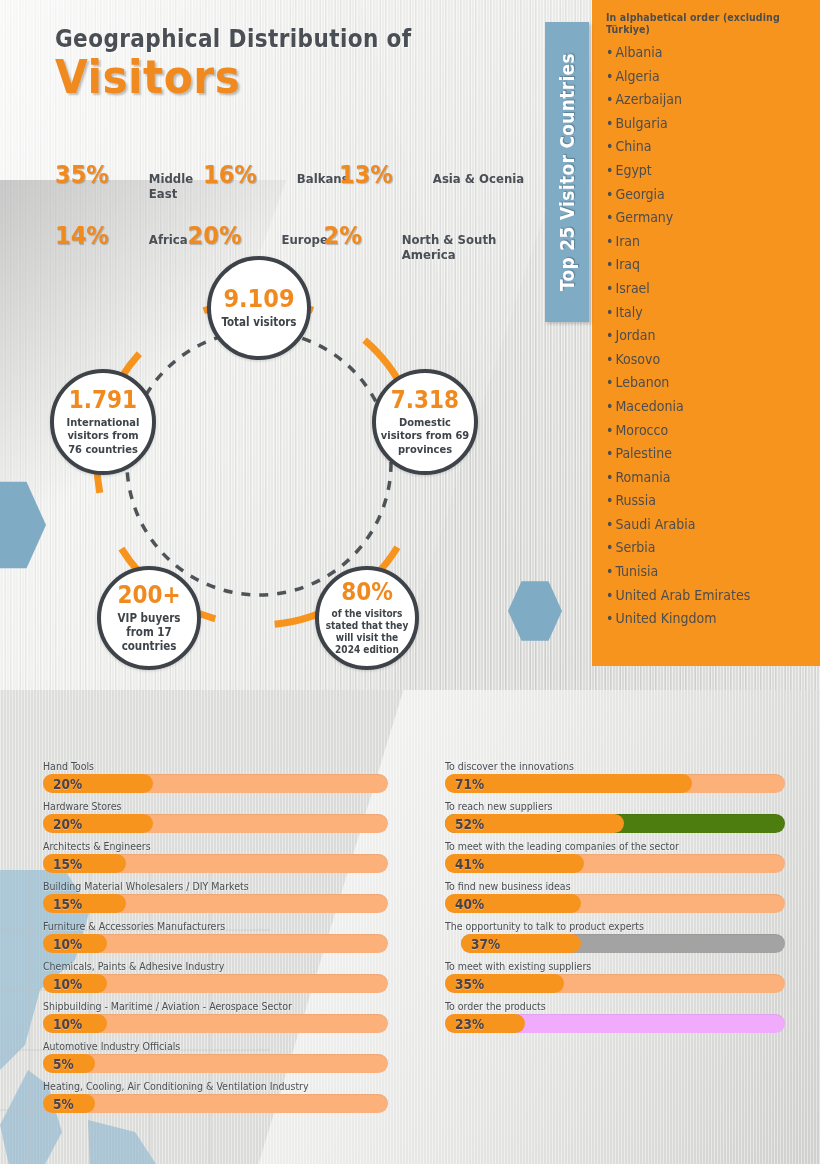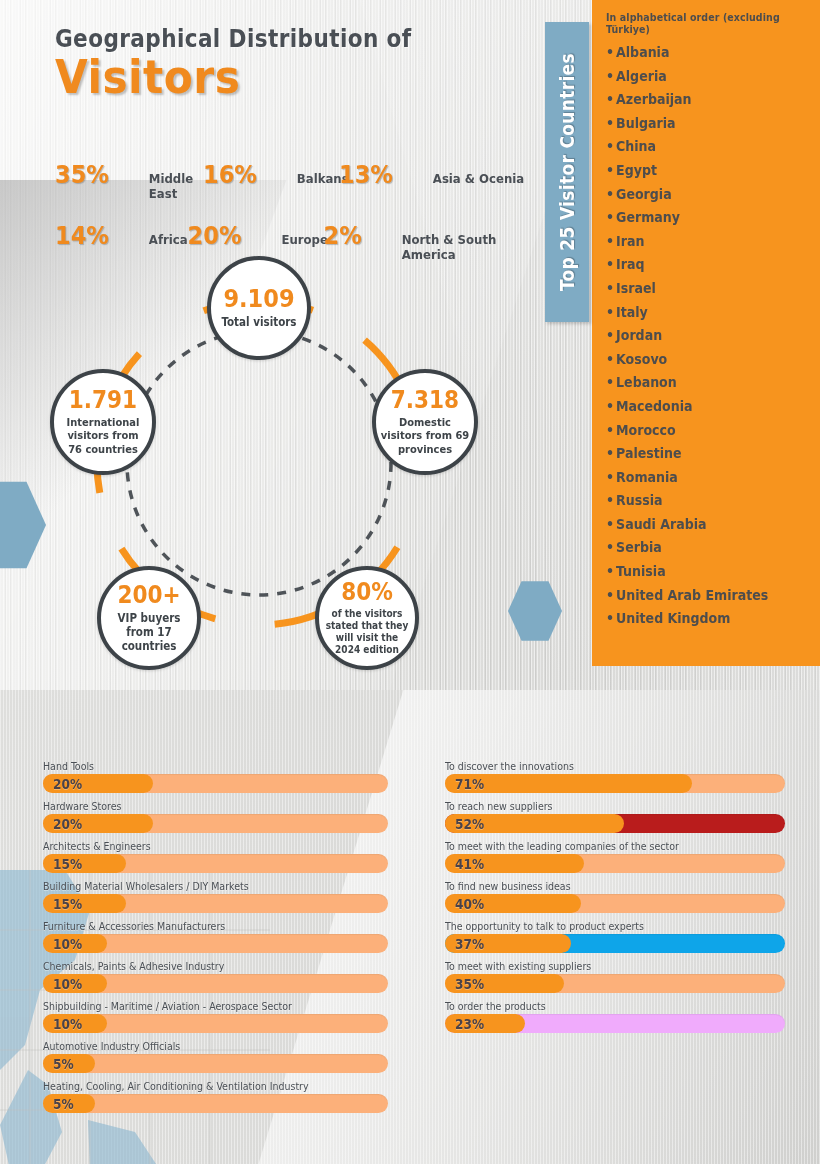--- a/index.html
+++ b/index.html
@@ -67,21 +67,21 @@
   
   .country-panel{
     position:absolute; left:592px; top:0; width:228px; height:666px;
     background:#f7941e;
   }
   .country-head{
     color:#4d4d4d; font-size:10.5px; font-weight:600; padding:11px 0 6px 14px; letter-spacing:.1px;
   }
   .country-list{ list-style:none; padding:0 0 0 14px; }
   .country-list li{
-    color:#4d4d4d; font-size:14px; font-weight:700; line-height:23.6px;
+    color:#4d4d4d; font-size:14px; font-weight:400; line-height:23.6px;
     white-space:nowrap;
   }
   .country-list li::before{ content:"\2022"; margin-right:2px; }
 
   
   .vtab{
     position:absolute; left:545px; top:22px; width:44px; height:300px;
     background:#7fabc4;
     box-shadow:2px 2px 3px rgba(0,0,0,.18);
   }
@@ -398,21 +398,21 @@
         <div class="bar-row">
           <div class="bar-lbl">To discover the innovations</div>
           <div class="bar-track" style="background: rgb(252, 176, 122); padding-left: 32px;">
             <div class="bar-fill" style="width: 72.5%; background: rgb(247, 148, 30);">
               <span class="bar-val">71%</span>
             </div>
           </div>
         </div>
         <div class="bar-row">
           <div class="bar-lbl">To reach new suppliers</div>
-          <div class="bar-track" style="background: #b91c1c;">
+          <div class="bar-track" style="background: #4d7c0f;">
             <div class="bar-fill" style="width: 52.5%; background: rgb(247, 148, 30);">
               <span class="bar-val">52%</span>
             </div>
           </div>
         </div>
         <div class="bar-row">
           <div class="bar-lbl">To meet with the leading companies of the sector</div>
           <div class="bar-track" style="background: rgb(252, 176, 122);">
             <div class="bar-fill" style="width: 41%; background: rgb(247, 148, 30);">
               <span class="bar-val">41%</span>
@@ -422,21 +422,21 @@
         <div class="bar-row">
           <div class="bar-lbl">To find new business ideas</div>
           <div class="bar-track" style="background: rgb(252, 176, 122);">
             <div class="bar-fill" style="width: 40%; background: rgb(247, 148, 30);">
               <span class="bar-val">40%</span>
             </div>
           </div>
         </div>
         <div class="bar-row">
           <div class="bar-lbl">The opportunity to talk to product experts</div>
-          <div class="bar-track" style="background: #0ea5e9;">
+          <div class="bar-track" style="background: #a3a3a3; margin-left: 16px;">
             <div class="bar-fill" style="width: 37%; background: rgb(247, 148, 30);">
               <span class="bar-val">37%</span>
             </div>
           </div>
         </div>
         <div class="bar-row">
           <div class="bar-lbl">To meet with existing suppliers</div>
           <div class="bar-track" style="background: rgb(252, 176, 122);">
             <div class="bar-fill" style="width: 35%; background: rgb(247, 148, 30);">
               <span class="bar-val">35%</span>

